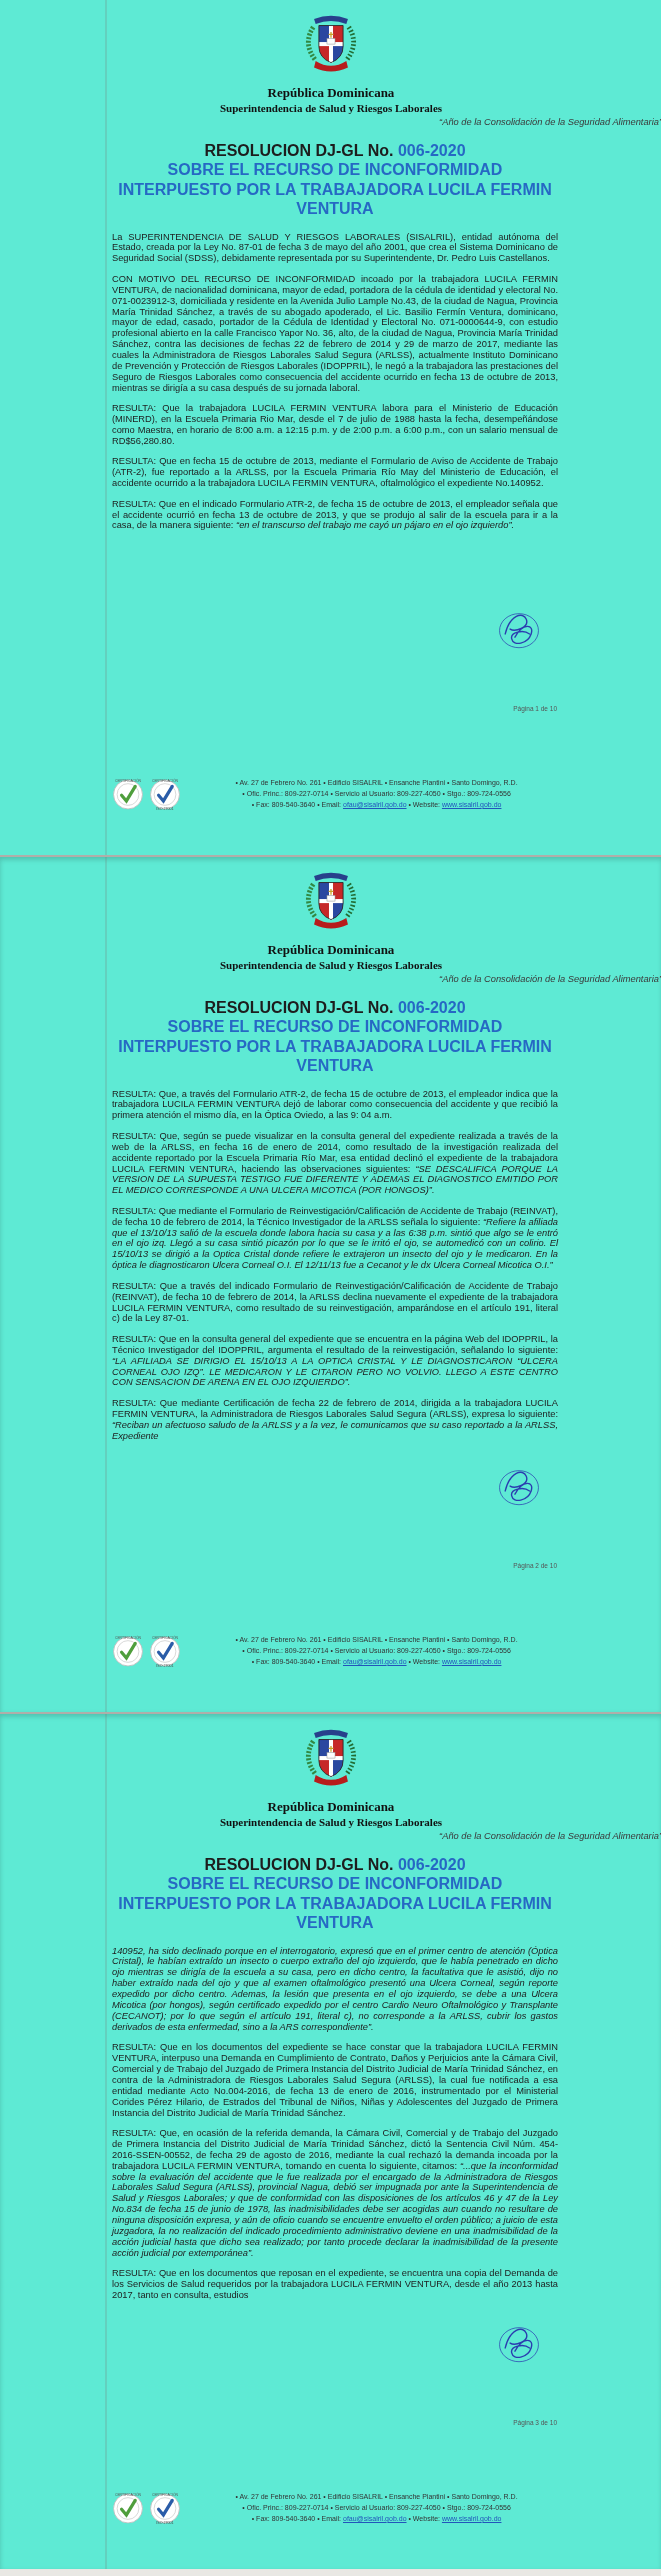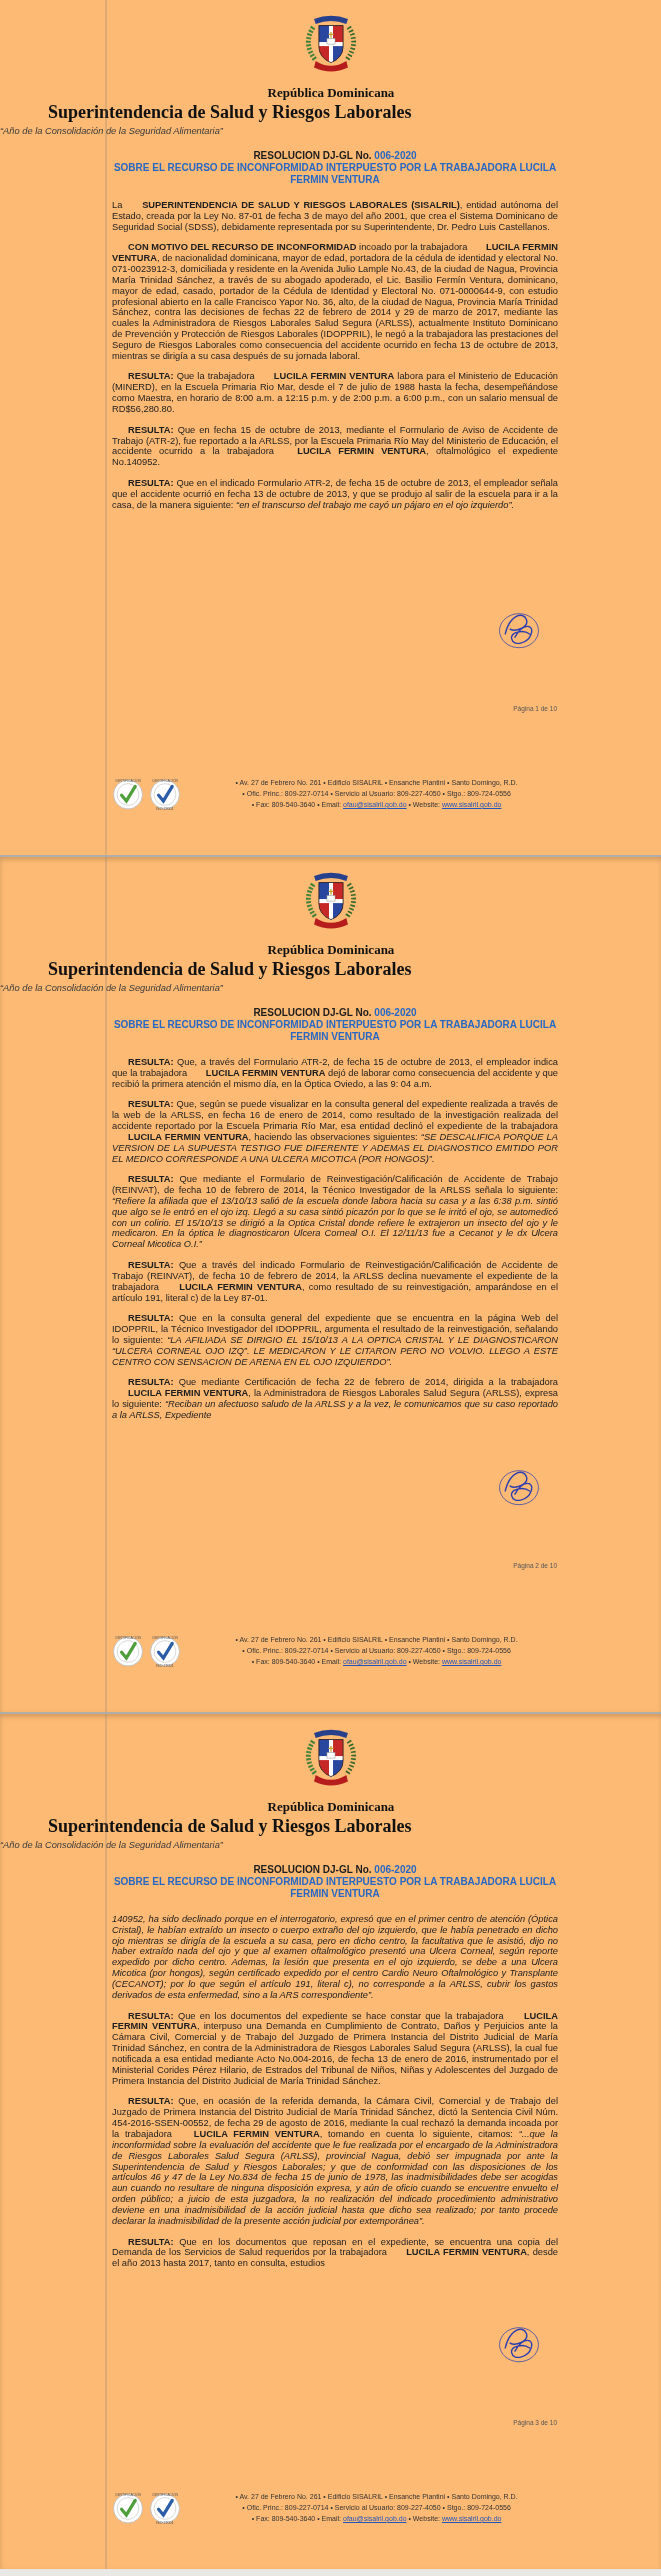--- a/index.html
+++ b/index.html
@@ -1,28 +1,28 @@
 <!DOCTYPE html>
 <html style="font-size:13px"><head>
 <meta charset="utf-8">
 <style>
   html,body{margin:0;padding:0;background:#e9e8e4;font-family:"Liberation Sans",sans-serif;color:#1d1d1d;}
   #doc{width:662px;margin:0 auto;background:#fff;}
-  .page{position:relative;width:662px;height:855px;background:#fdba74;overflow:hidden;}
+  .page{position:relative;width:662px;height:855px;background:#5eead4;overflow:hidden;}
   .page + .page{border-top:2.4px solid #b0aea9;box-shadow:inset 0 2.4px 4.8px rgba(0,0,0,.18);}
   .page::before{content:"";position:absolute;left:105px;top:0;bottom:0;width:1.6px;background:rgba(120,118,112,.22);}
   .crest{display:block;margin:11.3px auto 3.2px auto;}
   .h-country{text-align:center;font-family:"Liberation Serif",serif;font-weight:bold;font-size:13px;margin:0;color:#111;}
-  .h-inst{text-align:left;font-family:"Liberation Serif",serif;font-weight:bold;font-size:18px;margin:0.8px 0 0 0;color:#111;padding-left:48px;}
-  .h-motto{text-align:left;font-style:italic;font-size:9.3px;color:#3a3a3a;margin:3.2px 0 0 0;}
-  .title{text-align:center;font-weight:bold;font-size:10px;line-height:1.2;margin:13.7px 104px 0 112px;}
+  .h-inst{text-align:center;font-family:"Liberation Serif",serif;font-weight:bold;font-size:11px;margin:0.8px 0 0 0;color:#111;}
+  .h-motto{text-align:right;font-style:italic;font-size:9.3px;color:#3a3a3a;margin:3.2px 0 0 0;}
+  .title{text-align:center;font-weight:bold;font-size:16px;line-height:1.2;margin:13.7px 104px 0 112px;}
   .blue{color:#2668c4;}
   .content{margin:13.7px 104px 0 112px;text-align:justify;font-size:9.3px;line-height:1.17;}
   .para{margin:0 0 9.7px 0;}
-  .b{font-weight:bold;margin-left:16px;}
+  .b{font-weight:normal;}
   .i{font-style:italic;margin-top:28px;}
   .page-num{position:absolute;right:105px;top:705px;font-size:6.5px;color:#555;}
   .handwriting{position:absolute;right:121px;top:608px;}
   .footer{position:absolute;left:111px;right:99px;bottom:42px;display:flex;align-items:center;gap:8px;}
   .badges{display:flex;gap:3.2px;flex:0 0 auto;align-items:center;}
   .footer-text{flex:1;text-align:center;font-size:7px;line-height:1.55;color:#333;}
   .link{color:#2255bb;text-decoration:underline;cursor:pointer;}
   .check-green{stroke:#4f9e3c;}
   .check-blue{stroke:#2a5ca8;}
 </style>

